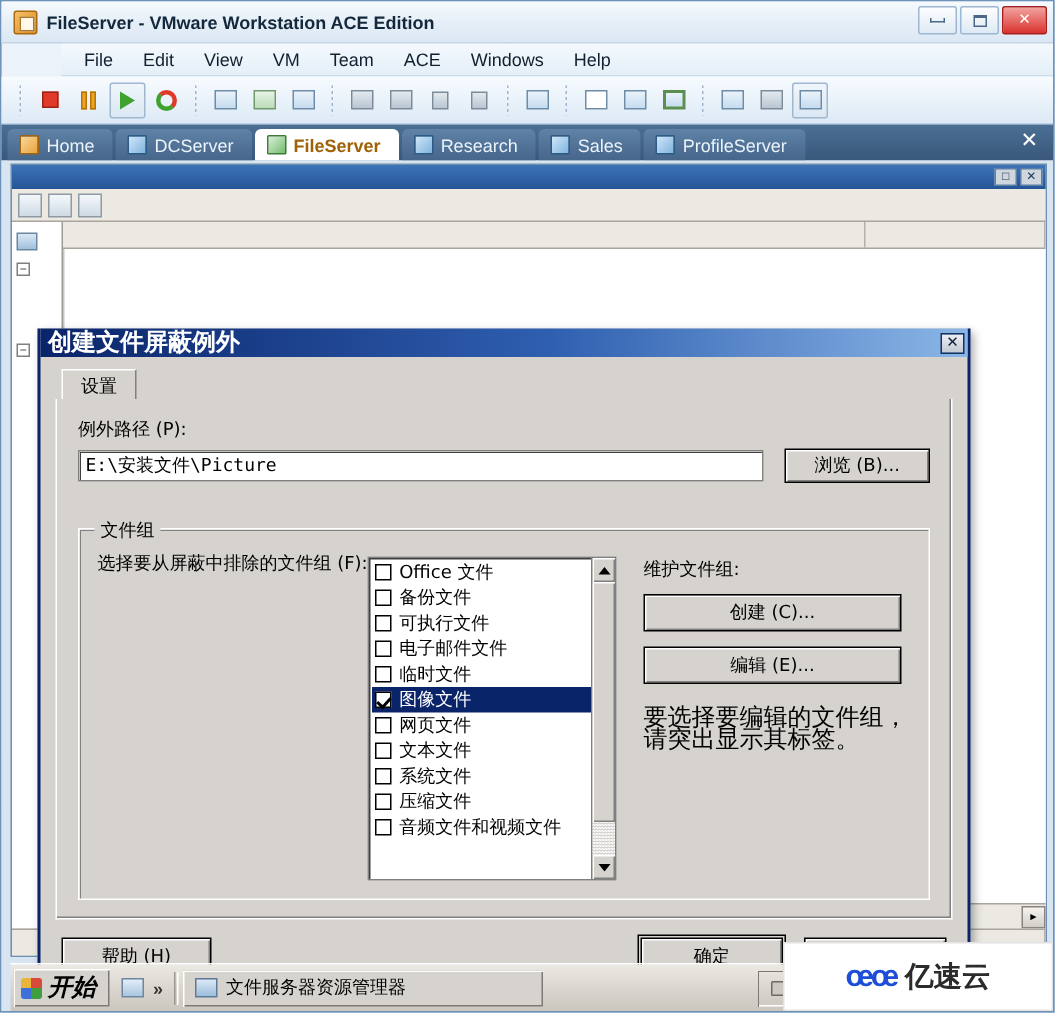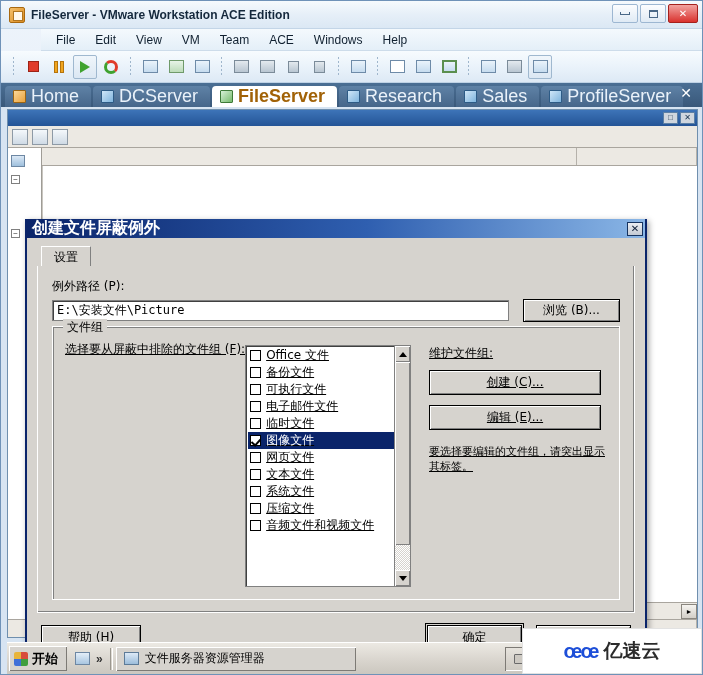--- a/index.html
+++ b/index.html
@@ -101,21 +101,21 @@
 
   
   #tabstrip {
     height: 24px; display:flex; align-items:flex-end; gap:2px;
     padding-left: 4px; position: relative;
     background: linear-gradient(180deg,#4b6f94 0%, #39587a 100%);
   }
   .vmtab {
     height: 21px; display:flex; align-items:center; gap:5px;
     padding: 0 12px 0 8px;
-    font-size: 18px; color: #eaf2fa;
+    font-size: 12px; color: #eaf2fa;
     background: linear-gradient(180deg,#5f82a6,#46668a);
     border-radius: 4px 4px 0 0;
     white-space: nowrap;
   }
   .vmtab.active { background:#ffffff; color:#a16207; font-weight:600; }
   .vmtab .tabico { width:13px;height:13px;border:1px solid #2d5b86;
      background:linear-gradient(135deg,#cfe6f8,#7fb4dd); border-radius:1px; }
   .vmtab.home .tabico { background:linear-gradient(135deg,#fbd89a,#e9a23c); border-color:#9c6513; }
   .vmtab.active .tabico { background:linear-gradient(135deg,#d7f0d7,#76bb6e); border-color:#3d7a38; }
   #tabstrip-close {
@@ -227,24 +227,24 @@
     background:#d6d3ce; border:1px solid #000000;
     box-shadow: inset 1px 1px 0 #ffffff, inset -1px -1px 0 #808080;
     font-size:12px; color:#000; text-align:center;
     font-family:"DejaVu Sans","Liberation Sans",sans-serif;
     display:flex; align-items:center; justify-content:center;
   }
   #browse-button { width:97px; height:23px; }
 
   
   #filegroup-box {
-    margin-top:4px; flex:1; position:relative;
+    margin-top:30px; flex:1; position:relative;
     border:1px solid #ffffff; box-shadow: inset 1px 1px 0 #808080;
     padding:14px 12px 12px 12px;
-    display:flex; min-height:0;text-decoration:underline;
+    display:flex; min-height:0;
   }
   #filegroup-legend {
     position:absolute; top:-8px; left:10px; background:#d6d3ce;
     padding:0 4px; font-size:12px; color:#000;
     font-family:"DejaVu Sans","Liberation Sans",sans-serif;
   }
   #fg-left { display:flex; flex-direction:row; flex:1; min-width:0; }
   #listbox {
     flex:1; margin-top:4px; background:#ffffff;
     border:1px solid #808080; box-shadow: inset 1px 1px 0 #404040;
@@ -281,21 +281,21 @@
   .sb-arrow .tri-dn { width:0;height:0;border-left:4px solid transparent;border-right:4px solid transparent;border-top:5px solid #000; }
   #sb-track { flex:1; background:
      repeating-conic-gradient(#ffffff 0 25%, #d6d3ce 0 50%) 0 0/2px 2px; position:relative; }
   #sb-thumb { position:absolute; left:0; right:0; top:0; height:88%;
      background:#d6d3ce; box-shadow: inset 1px 1px 0 #ffffff, inset -1px -1px 0 #808080; }
 
   #fg-right { width:196px; padding-left:18px; display:flex; flex-direction:column; padding-top:4px; }
   #maintain-label { font-size:12px; color:#000; margin-bottom:8px;
     font-family:"DejaVu Sans","Liberation Sans",sans-serif; }
   .fg-btn { height:25px; width:172px; margin-bottom:10px; }
-  #fg-hint { font-size:11px; color:#000; line-height:15px; margin-top:4px;
+  #fg-hint { font-size:16px; color:#000; line-height:15px; margin-top:4px;
     font-family:"DejaVu Sans","Liberation Sans",sans-serif; }
 
   
   #dlg-footer {
     height:48px; display:flex; align-items:center;
     padding:0 14px; justify-content:space-between;
   }
   #help-button { width:100px; height:25px; }
   .footer-right { display:flex; gap:14px; }
   #ok-button { width:95px; height:25px; outline:1px solid #000; outline-offset:1px; }
@@ -305,22 +305,23 @@
   #taskbar {
     position:absolute; left:6px; right:4px; bottom:0; height:32px;
     background: linear-gradient(180deg,#ece9e3 0%, #d9d5ce 55%, #cbc7bf 100%);
     border-top:1px solid #ffffff;
     display:flex; align-items:center; padding:0 2px;
   }
   #start-button {
     height:25px; display:flex; align-items:center; gap:4px;
     padding:0 9px 0 5px; margin-right:5px;
     background:#d6d3ce; box-shadow: inset 1px 1px 0 #ffffff, inset -1px -1px 0 #7d7a75;
-    font-size:13px; font-weight:bold; color:#000;
-    font-family:"DejaVu Sans","Liberation Sans",sans-serif;
+    font-size:16px; font-weight:bold; color:#000;
+    font-family:"DejaVu Sans","Liberation Sans",sans-serif;
+    font-style:italic;
   }
   #start-flag { width:14px;height:14px;
     background:conic-gradient(#d84b3b 0 25%, #3f9e3f 0 50%, #3f6fd8 0 75%, #e8b43a 0 100%);
     border-radius:2px; }
   .qlaunch { width:20px; display:flex; align-items:center; justify-content:center; }
   .ql-ic { width:15px;height:13px;border:1px solid #6d87a3;background:linear-gradient(180deg,#e4eef8,#a8c6e1); }
   #ql-chev { font-size:12px; color:#333; padding:0 4px; font-weight:bold; }
   #tb-divider { width:3px; height:22px; margin:0 3px;
     border-left:1px solid #9b978f; border-right:1px solid #ffffff; }
   #task-item {

